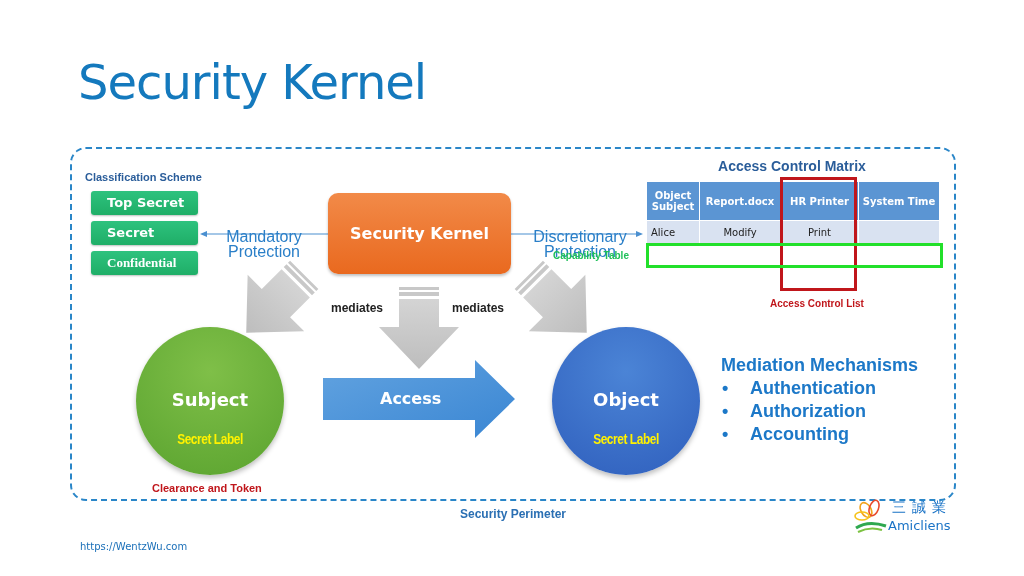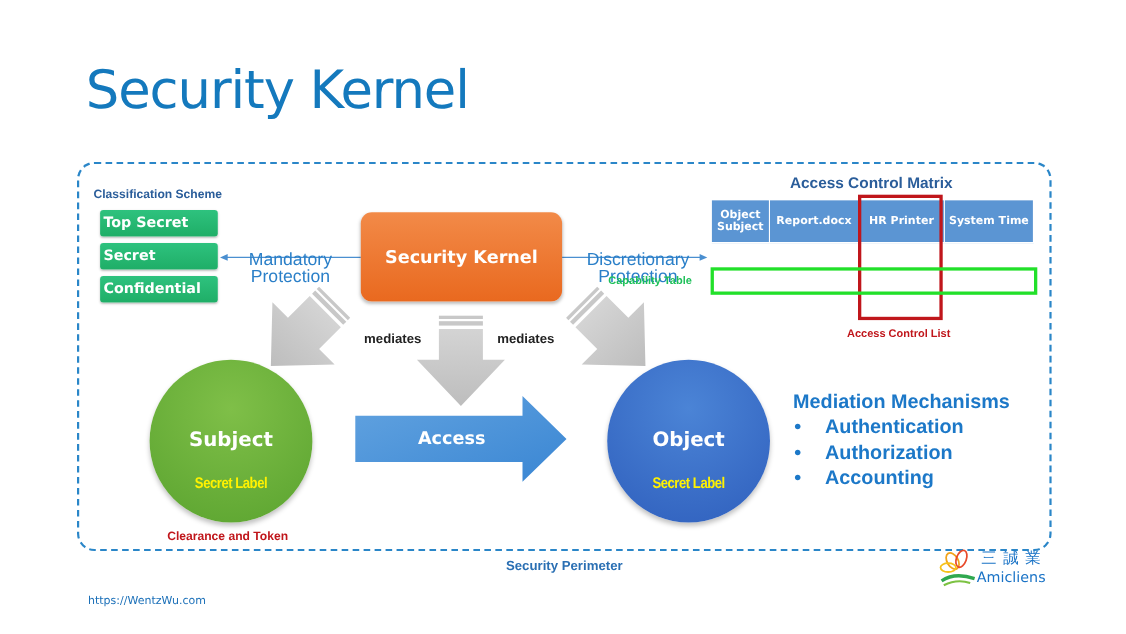--- a/index.html
+++ b/index.html
@@ -3,21 +3,21 @@
 <meta charset="utf-8">
 <style>
   html, body { margin:0; padding:0; }
   body { width:1024px; height:576px; background:#ffffff; position:relative; overflow:hidden; font-family:"Liberation Sans", sans-serif; }
   .abs { position:absolute; }
   .title { left:78px; top:52px; font-family:"DejaVu Sans", sans-serif; font-size:48px; color:#1479bd; letter-spacing:-1px; line-height:60px; }
   .perimeter { left:70px; top:147px; width:882px; height:350px; border:2px dashed #2a86c8; border-radius:16px; }
   .perimeter-label { left:0; width:1024px; top:507px; text-align:center; font-size:12px; font-weight:bold; color:#2a6fb3; }
   .perimeter-label span { position:relative; left:1px; }
   .class-title { left:85px; top:171px; font-size:11px; font-weight:bold; color:#2a5d9a; }
-  .class-box { left:91px; width:107px; height:24px; background:linear-gradient(#2ec27e,#1fae67); border-radius:3px; color:#fff; font-family:"DejaVu Sans", sans-serif; font-weight:bold; font-size:13px; line-height:24px; padding-left:3px; box-sizing:border-box; box-shadow:0 1px 2px rgba(0,0,0,0.25); }
+  .class-box { left:91px; width:107px; height:24px; background:linear-gradient(#2ec27e,#1fae67); border-radius:3px; color:#fff; font-family:"DejaVu Sans", sans-serif; font-weight:bold; font-size:13px; line-height:24px; padding-left:16px; box-sizing:border-box; box-shadow:0 1px 2px rgba(0,0,0,0.25); }
   .blue-label { font-size:16px; font-weight:normal; color:#2a7fc8; text-align:center; line-height:15px;margin-top:32px; }
   .kernel { left:328px; top:193px; width:183px; height:81px; border-radius:10px; background:linear-gradient(#f28a48,#e9691f); color:#fff; font-family:"DejaVu Sans", sans-serif; font-weight:bold; font-size:16px; display:flex; align-items:center; justify-content:center; box-shadow:0 2px 3px rgba(0,0,0,0.25); }
   .mediates { font-size:12px; font-weight:bold; color:#222; }
   .circle { border-radius:50%; color:#fff; font-family:"DejaVu Sans", sans-serif; font-weight:bold; text-align:center; box-shadow:0 3px 5px rgba(0,0,0,0.25); }
   .subject { left:136px; top:327px; width:148px; height:148px; background:radial-gradient(circle at 50% 30%, #7fbf48, #5aa32f); }
   .object { left:552px; top:327px; width:148px; height:148px; background:radial-gradient(circle at 50% 30%, #4b84d6, #2f5fbd); }
   .circle .main { position:absolute; left:0; width:100%; top:62px; font-size:18px; }
   .circle .label { position:absolute; left:0; width:100%; top:104px; font-family:"Liberation Sans", sans-serif; font-size:14px; color:#fff200; letter-spacing:-0.5px; transform:scaleX(0.85); }
   .clearance { left:152px; top:482px; font-size:11px; font-weight:bold; color:#c0161b; }
   .acm-title { left:646px; top:158px; width:292px; text-align:center; font-size:14px; font-weight:bold; color:#2a5d9a; }
@@ -87,21 +87,21 @@
   <polygon points="323,378 475,378 475,360 515,399 475,438 475,420 323,420" fill="url(#accessGrad)"></polygon>
 </svg>
 
 <div class="abs mediates" style="left:331px; top:301px;">mediates</div>
 <div class="abs mediates" style="left:452px; top:301px;">mediates</div>
 <div class="abs" style="left:380px; top:389px; color:#fff; font-family:'DejaVu Sans',sans-serif; font-weight:bold; font-size:16px;">Access</div>
 
 <div class="abs class-title">Classification Scheme</div>
 <div class="abs class-box" style="top:191px;">Top Secret</div>
 <div class="abs class-box" style="top:221px;">Secret</div>
-<div class="abs class-box" style="top:251px;">Confidential</div>
+<div class="abs class-box" style="top:251px;font-family:Liberation Serif, serif;">Confidential</div>
 
 <div class="abs blue-label" style="left:222px; top:197px; width:84px; white-space:pre-line;">Mandatory
 Protection</div>
 <div class="abs blue-label" style="left:532px; top:197px; width:96px; white-space:pre-line;">Discretionary
 Protection</div>
 <div class="abs kernel">
   <span>Security Kernel</span>
 </div>
 
 <div class="abs circle subject">
@@ -122,20 +122,26 @@
       <th style="width:52px;">
         <span>Object</span><br>
         <span>Subject</span>
       </th>
       <th style="width:80px;">Report.docx</th>
       <th style="width:77px;">HR Printer</th>
       <th>System Time</th>
     </tr>
   </thead>
   <tbody>
+    <tr>
+      <td class="first">Alice</td>
+      <td>Modify</td>
+      <td>Print</td>
+      <td></td>
+    </tr>
   </tbody>
 </table>
 <div class="abs acl-box"></div>
 <div class="abs cap-box"></div>
 <div class="abs cap-label">Capability Table</div>
 <div class="abs acl-label">Access Control List</div>
 
 <div class="abs mech-title">Mediation Mechanisms</div>
 <div class="abs mech-item" style="top:378px;"><span class="dot">•</span><span>Authentication</span></div>
 <div class="abs mech-item" style="top:401px;"><span class="dot">•</span><span>Authorization</span></div>

